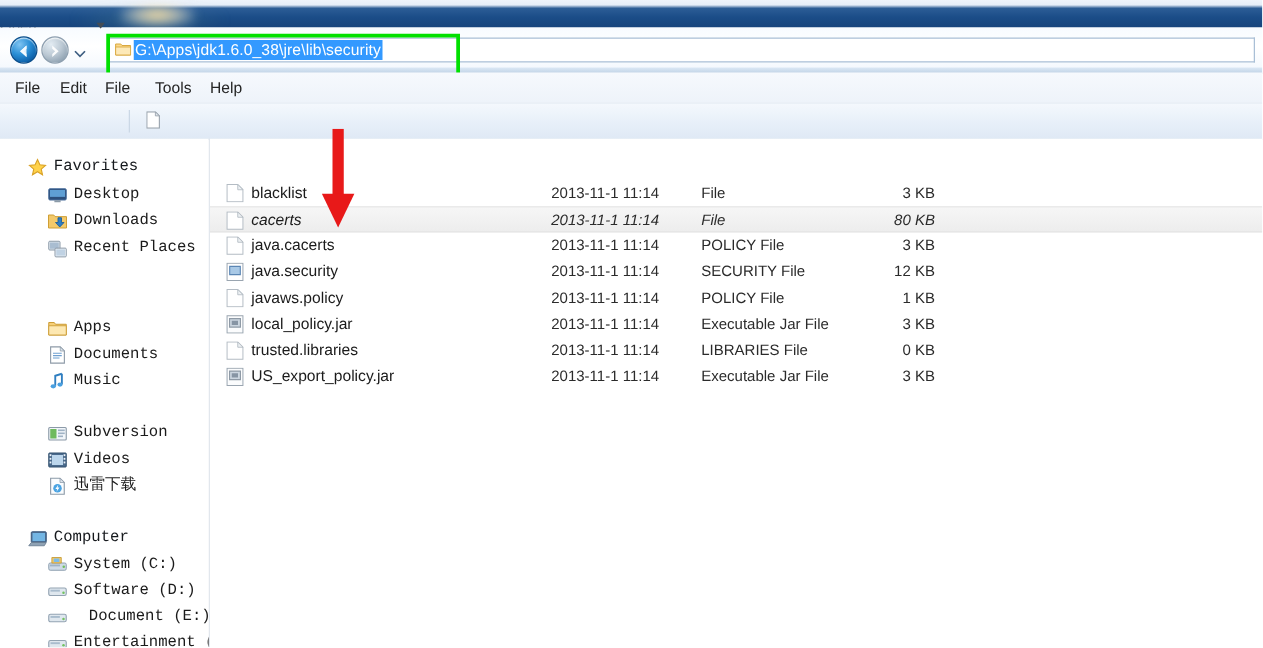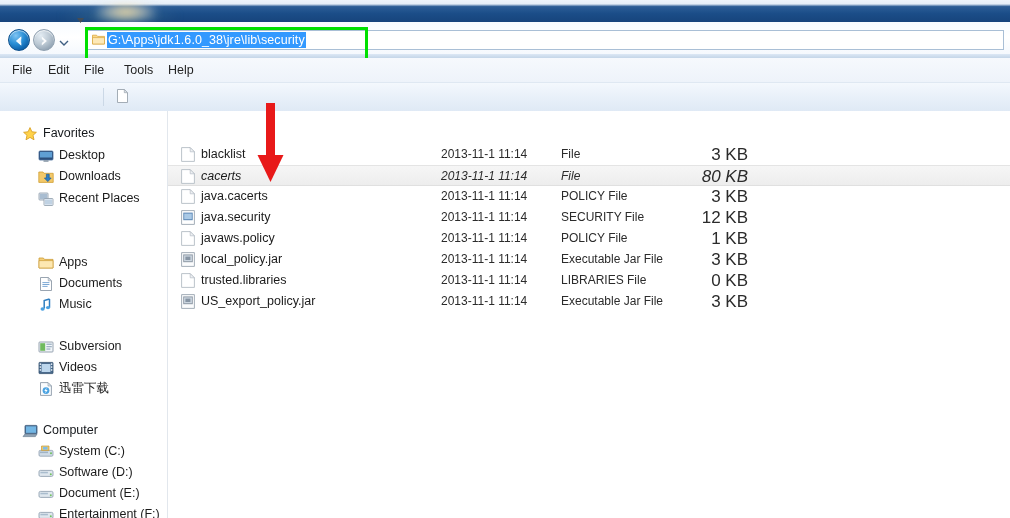--- a/index.html
+++ b/index.html
@@ -108,20 +108,21 @@
   .sidebar{
     position:absolute;left:0;top:111px;width:167px;height:407px;
     background:#fff;overflow:hidden;
   }
   .sb-divider{
     position:absolute;left:167px;top:111px;width:1px;height:407px;background:#e2e7ed;
   }
   .sb-row{
     position:absolute;left:0;height:21px;width:167px;
     cursor:default;
+    font-family:Liberation Mono, monospace;
   }
   .sb-label{
     position:absolute;top:3px;height:15px;line-height:15px;
     font-size:12.5px;color:#1b1b1b;white-space:nowrap;
   }
   .sb-head .sb-label{font-size:12.5px;color:#15181c;}
   .sb-ico{position:absolute;top:3px;width:16px;height:16px;}
 
   
   .filelist{
@@ -145,21 +146,21 @@
   .frow.sel{
     background:linear-gradient(180deg,#f6f6f6 0%,#ededed 100%);
     border-top:1px solid #e4e4e4;border-bottom:1px solid #e0e0e0;
     box-sizing:border-box;
     font-style:italic;
   }
   .f-ico{position:absolute;left:13px;top:3px;width:14px;height:15px;}
   .f-name{position:absolute;left:33px;top:3px;height:15px;line-height:15px;font-size:12.5px;color:#1b1b1b;white-space:nowrap;}
   .f-date{position:absolute;left:273px;top:3px;height:15px;line-height:15px;font-size:12px;color:#2b2b2b;white-space:nowrap;}
   .f-type{position:absolute;left:393px;top:3px;height:15px;line-height:15px;font-size:12px;color:#2b2b2b;white-space:nowrap;}
-  .f-size{position:absolute;left:450px;top:3px;width:130px;text-align:right;height:15px;line-height:15px;font-size:17px;color:#2b2b2b;white-space:nowrap;}
+  .f-size{position:absolute;left:450px;top:3px;width:130px;text-align:right;height:15px;line-height:15px;font-size:12px;color:#2b2b2b;white-space:nowrap;}
 
   
   .red-arrow{position:absolute;left:255px;top:103px;width:34px;height:82px;pointer-events:none;}
 </style>
 </head>
 <body>
 
 <div class="window">
 
   <div class="titlebar">
@@ -402,21 +403,21 @@
     </div>
 
     <div class="sb-row" style="top:372px">
       <span class="sb-ico" style="left:38px">
         <svg width="16" height="16" viewBox="0 0 16 16">
             <rect x="1" y="5.4" width="14" height="6" rx="1.4" fill="#dfe7ee" stroke="#93a3b2" stroke-width=".9"></rect>
             <rect x="2.4" y="6.8" width="7.5" height="1.5" fill="#a9bccd"></rect>
             <circle cx="12.8" cy="9.2" r="1" fill="#72c260"></circle>
           </svg>
       </span>
-      <span class="sb-label" style="left:59px">Document (E:)</span>
+      <span class="sb-label" style="left:71px">Document (E:)</span>
     </div>
 
     <div class="sb-row" style="top:393px">
       <span class="sb-ico" style="left:38px">
         <svg width="16" height="16" viewBox="0 0 16 16">
             <rect x="1" y="5.4" width="14" height="6" rx="1.4" fill="#dfe7ee" stroke="#93a3b2" stroke-width=".9"></rect>
             <rect x="2.4" y="6.8" width="7.5" height="1.5" fill="#a9bccd"></rect>
             <circle cx="12.8" cy="9.2" r="1" fill="#72c260"></circle>
           </svg>
       </span>

